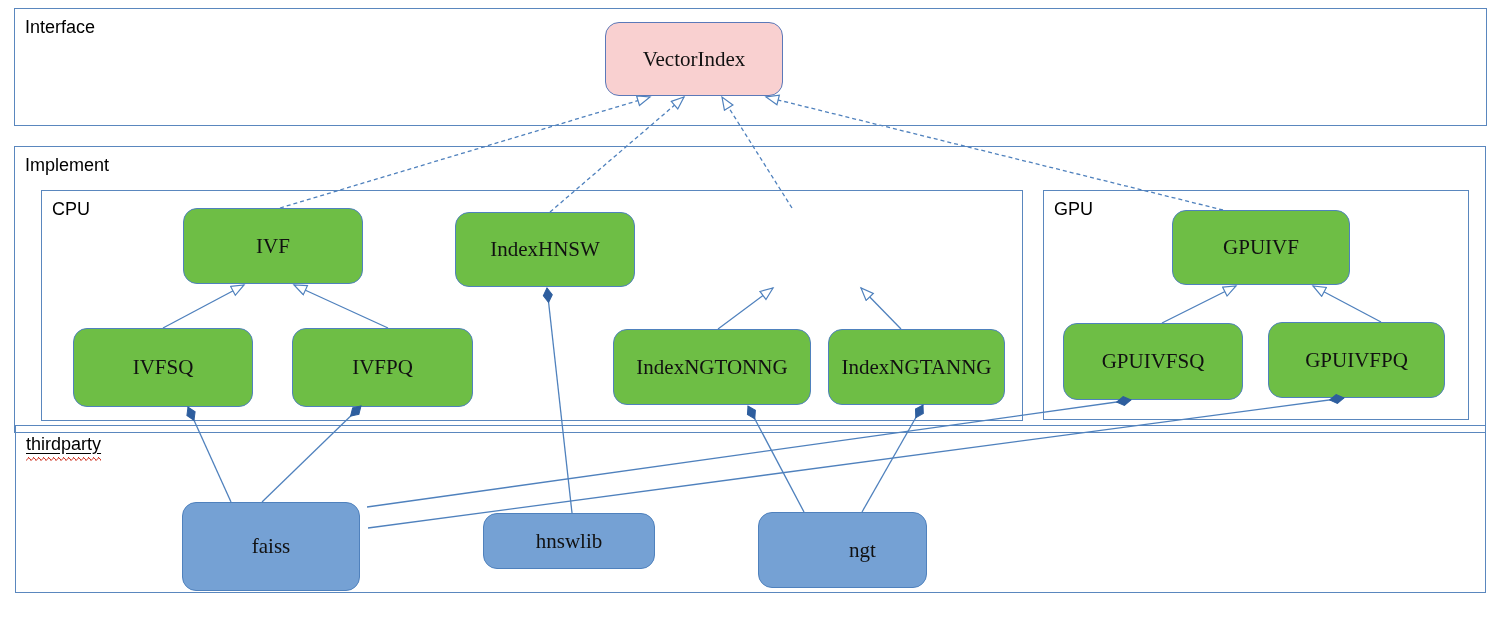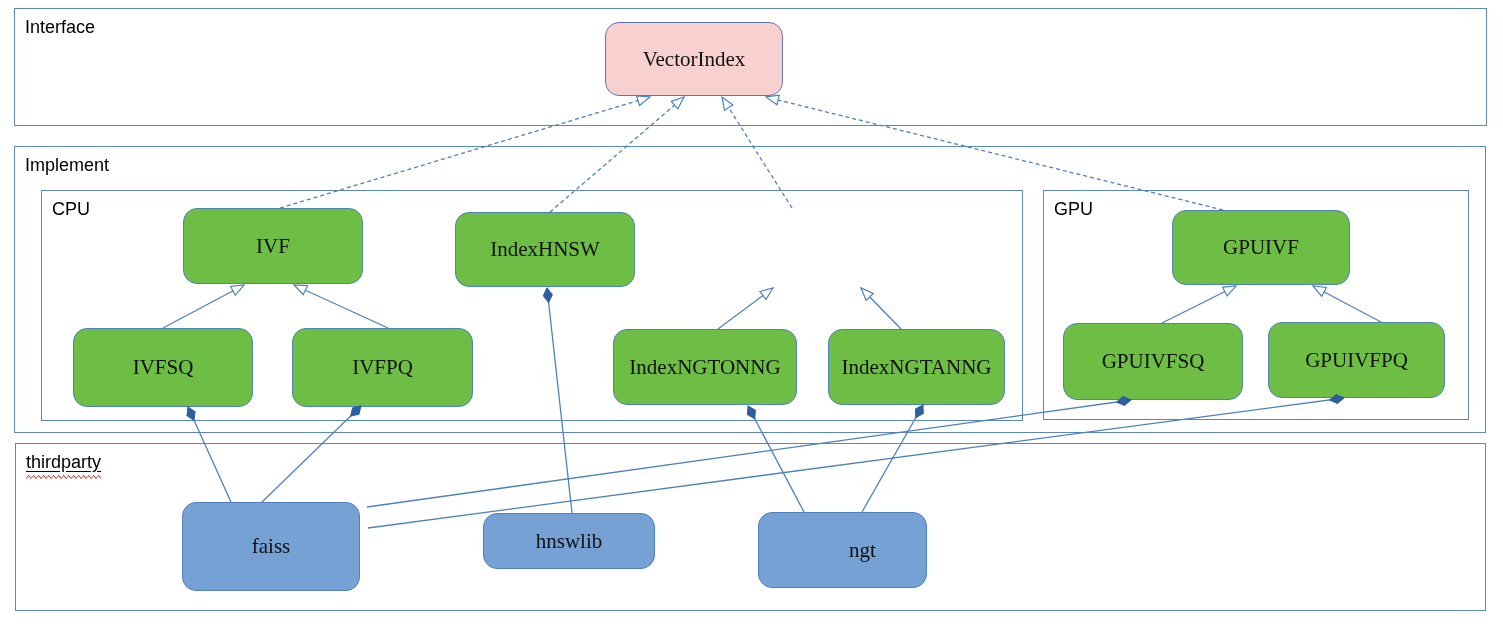--- a/index.html
+++ b/index.html
@@ -74,39 +74,39 @@
     </div>
     <div class="container" style="left: 14px; top: 146px; width: 1472px; height: 287px;">
       <span class="container-label">Implement</span>
     </div>
     <div class="container" style="left: 41px; top: 190px; width: 982px; height: 231px;">
       <span class="container-label">CPU</span>
     </div>
     <div class="container" style="left: 1043px; top: 190px; width: 426px; height: 230px;">
       <span class="container-label">GPU</span>
     </div>
-    <div class="container" style="left: 15px; top: 443px; width: 1471px; height: 168px;">
+    <div class="container" style="left: 15px; top: 425px; width: 1471px; height: 168px;">
       <span class="container-label misspelled">thirdparty</span>
     </div>
     <div class="node interface" style="left: 605px; top: 22px; width: 178px; height: 74px;">
       <span>VectorIndex</span>
     </div>
     <div class="node implement" style="left: 183px; top: 208px; width: 180px; height: 76px;">
       <span>IVF</span>
     </div>
     <div class="node implement" style="left: 455px; top: 212px; width: 180px; height: 75px;">
       <span>IndexHNSW</span>
     </div>
     <div class="node implement" style="left: 73px; top: 328px; width: 180px; height: 79px;">
       <span>IVFSQ</span>
     </div>
     <div class="node implement" style="left: 292px; top: 328px; width: 181px; height: 79px;">
       <span>IVFPQ</span>
     </div>
-    <div class="node implement" style="left: 613px; top: 329px; width: 184px; height: 76px;">
+    <div class="node implement" style="left: 613px; top: 329px; width: 198px; height: 76px;">
       <span>IndexNGTONNG</span>
     </div>
     <div class="node implement" style="left: 828px; top: 329px; width: 177px; height: 76px;">
       <span>IndexNGTANNG</span>
     </div>
     <div class="node implement" style="left: 1172px; top: 210px; width: 178px; height: 75px;">
       <span>GPUIVF</span>
     </div>
     <div class="node implement" style="left: 1063px; top: 323px; width: 180px; height: 77px;">
       <span>GPUIVFSQ</span>

